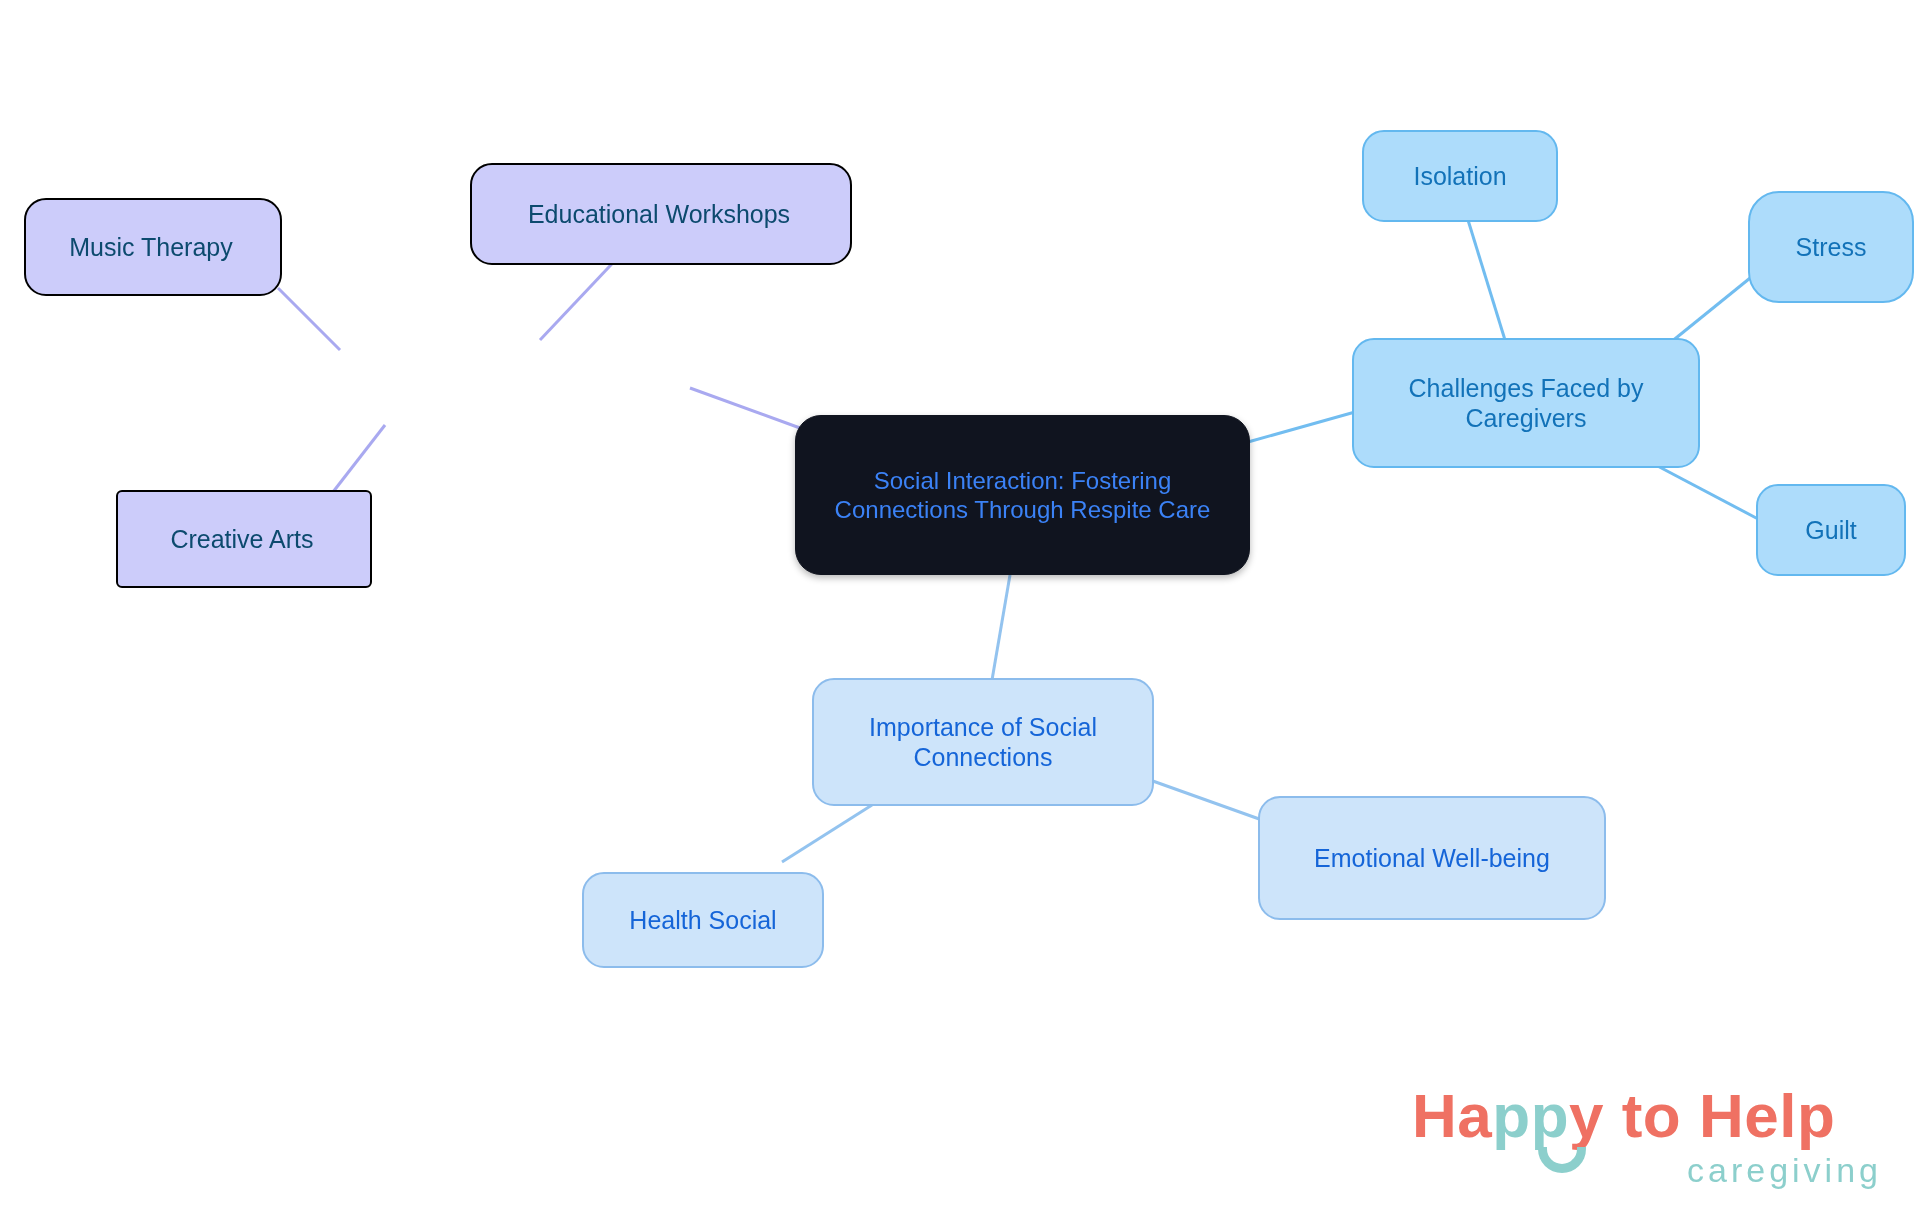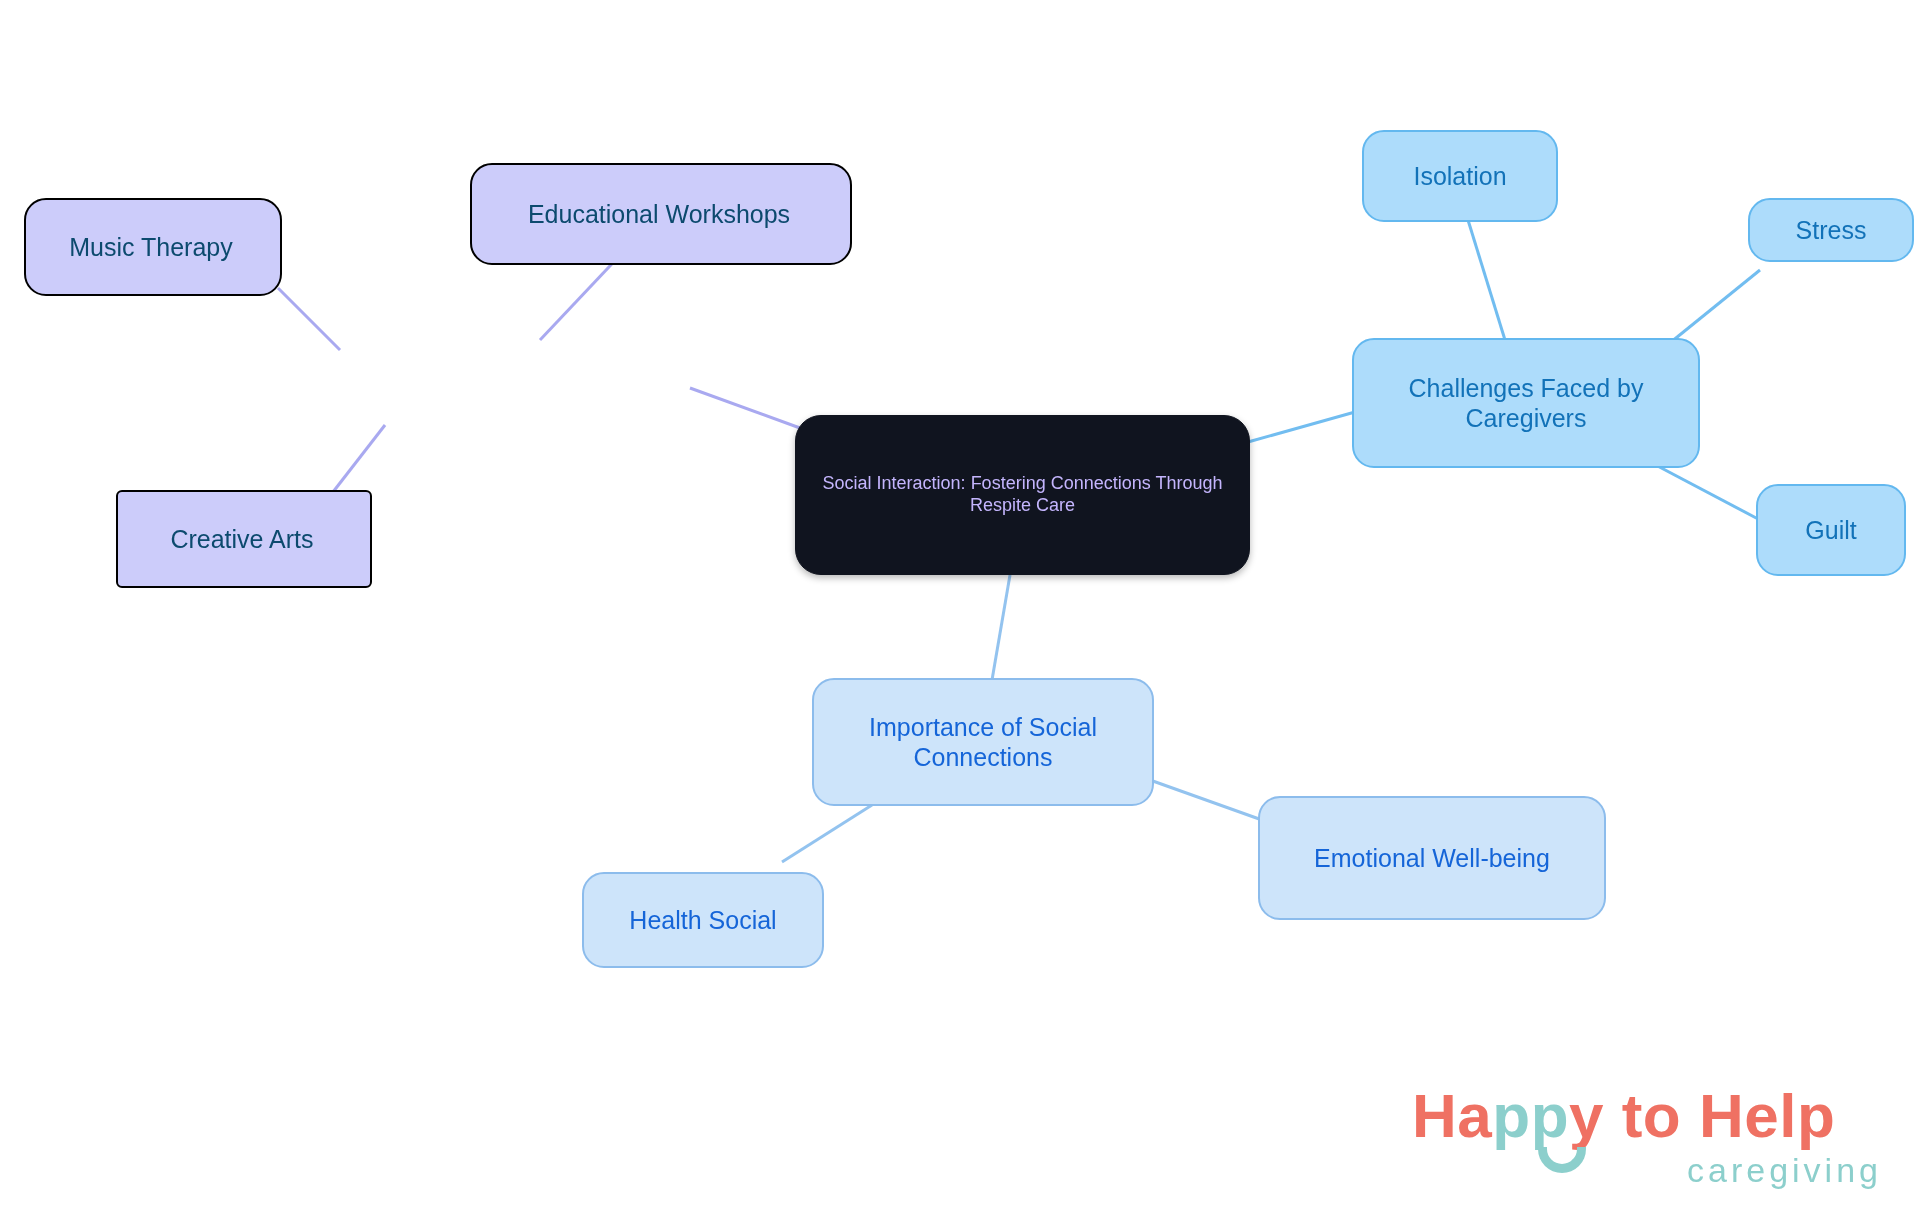--- a/index.html
+++ b/index.html
@@ -36,24 +36,24 @@
     text-align: center;
     border-radius: 22px;
     line-height: 1.22;
     padding: 6px 14px;
     white-space: pre-line;
   }
 
   
   .node.root {
     background: #10141f;
-    color: #c4b5fd;
+    color: #3b82f6;
     border: 1px solid #10141f;
     border-radius: 26px;
-    font-size: 18px;
+    font-size: 24px;
     text-align: center;
     box-shadow: 0 3px 7px rgba(0,0,0,0.28);
   }
 
   
   .node.purple {
     background: #ccccfa;
     border: 2px solid #000000;
     color: #0c4a6e;
     font-size: 25px;
@@ -169,21 +169,21 @@
   </div>
 
   <div class="node sky" style="left:1352px; top:338px; width:348px; height:130px;">
     <span>Challenges Faced by Caregivers</span>
   </div>
 
   <div class="node sky" style="left:1362px; top:130px; width:196px; height:92px;">
     <span>Isolation</span>
   </div>
 
-  <div class="node sky" style="left:1748px; top:198px; width:166px; height:64px;">
+  <div class="node sky" style="left:1748px; top:191px; width:166px; height:112px;border-radius:31px;">
     <span>Stress</span>
   </div>
 
   <div class="node sky" style="left:1756px; top:484px; width:150px; height:92px;">
     <span>Guilt</span>
   </div>
 
   <div class="node lblue" style="left:812px; top:678px; width:342px; height:128px;">
     <span>Importance of Social Connections</span>
   </div>

